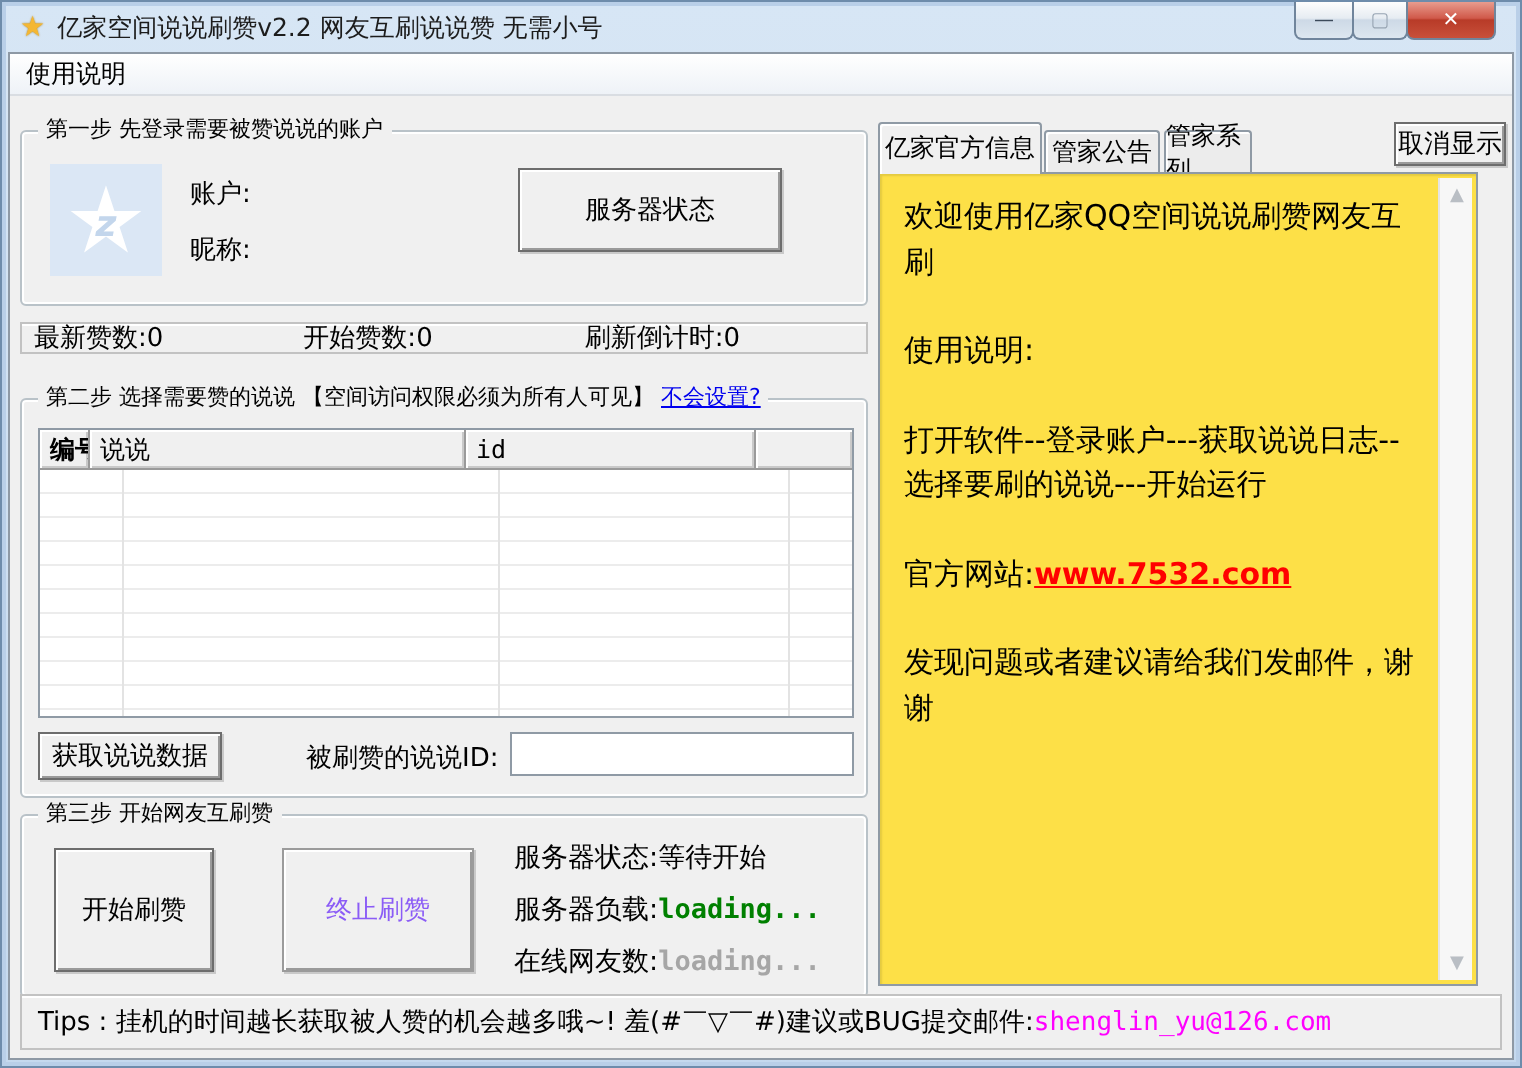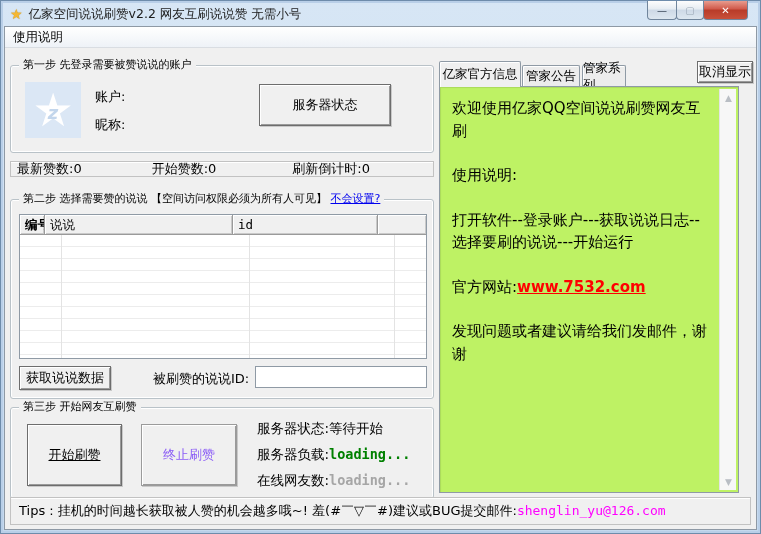--- a/index.html
+++ b/index.html
@@ -56,21 +56,21 @@
   .status-line { position:absolute; font-size:13.5px; white-space:nowrap; }
   .val-green { color:#008000; font-weight:bold; font-family:"DejaVu Sans Mono",monospace; }
   .val-gray  { color:#a6a6a6; font-weight:bold; font-family:"DejaVu Sans Mono",monospace; }
 
   
   .tab { position:absolute; background:#f0f0f0; border:1px solid #8f9aa5; border-bottom:none; border-radius:2px 2px 0 0;
     display:flex; align-items:center; justify-content:center; font-size:12.5px; box-shadow:inset 1px 1px 0 #fff; }
   .tab.active { z-index:3; background:#f0f0f0; }
   .tab.inactive { background:#ececec; }
 
-  .infobox { position:absolute; background:#bef264; border:1px solid #8f9aa5; box-shadow:inset 1px 1px 1px rgba(0,0,0,.1); z-index:2; }
+  .infobox { position:absolute; background:#fde047; border:1px solid #8f9aa5; box-shadow:inset 1px 1px 1px rgba(0,0,0,.1); z-index:2; }
   .info-text { position:absolute; left:12px; top:10px; right:28px; font-size:15px; line-height:1.5; }
   .info-text p { margin:0 0 22px 0; }
   .red-url { color:#ff0000; font-weight:bold; text-decoration:underline; }
 
   
   .vscroll { position:absolute; top:2px; bottom:2px; right:2px; width:17px; background:#f7f7f7; border-left:1px solid #e4e4e4; }
   .sb-arrow { position:absolute; left:0; width:17px; height:17px; display:flex; align-items:center; justify-content:center; color:#b9bec4; font-size:9px; }
   .sb-up { top:0; } .sb-down { bottom:0; }
 
   
@@ -136,21 +136,21 @@
         <div class="colline" style="left:229px;"></div>
         <div class="colline" style="left:374px;"></div>
       </div>
       <div class="btn" style="left:8px; top:166px; width:92px; height:24px;">获取说说数据</div>
       <span class="field-label" style="left:142px; top:170px;">被刷赞的说说ID:</span>
       <input class="textbox" style="left: 244px; top: 166px; width: 172px;" value="">
     </div>
 
     <div class="groupbox" style="left:5px; top:380px; width:424px; height:92px;">
       <span class="legend">第三步  开始网友互刷赞</span>
-      <div class="btn" style="left:16px; top:16px; width:95px; height:62px;text-decoration:underline;">开始刷赞</div>
+      <div class="btn" style="left:16px; top:16px; width:80px; height:62px;">开始刷赞</div>
       <div class="btn disabled" style="left:130px; top:16px; width:96px; height:62px;">终止刷赞</div>
       <span class="status-line" style="left:246px; top:12px;"><span>服务器状态:</span><span>等待开始</span></span>
       <span class="status-line" style="left:246px; top:38px;"><span>服务器负载:</span><span class="val-green">loading...</span></span>
       <span class="status-line" style="left:246px; top:64px;"><span>在线网友数:</span><span class="val-gray">loading...</span></span>
     </div>
 
     <div>
       <div class="tab active" style="left:434px; top:34px; width:82px; height:26px;">亿家官方信息</div>
       <div class="tab inactive" style="left:517px; top:38px; width:58px; height:22px;">管家公告</div>
       <div class="tab inactive" style="left:577px; top:38px; width:44px; height:22px;">管家系列</div>

